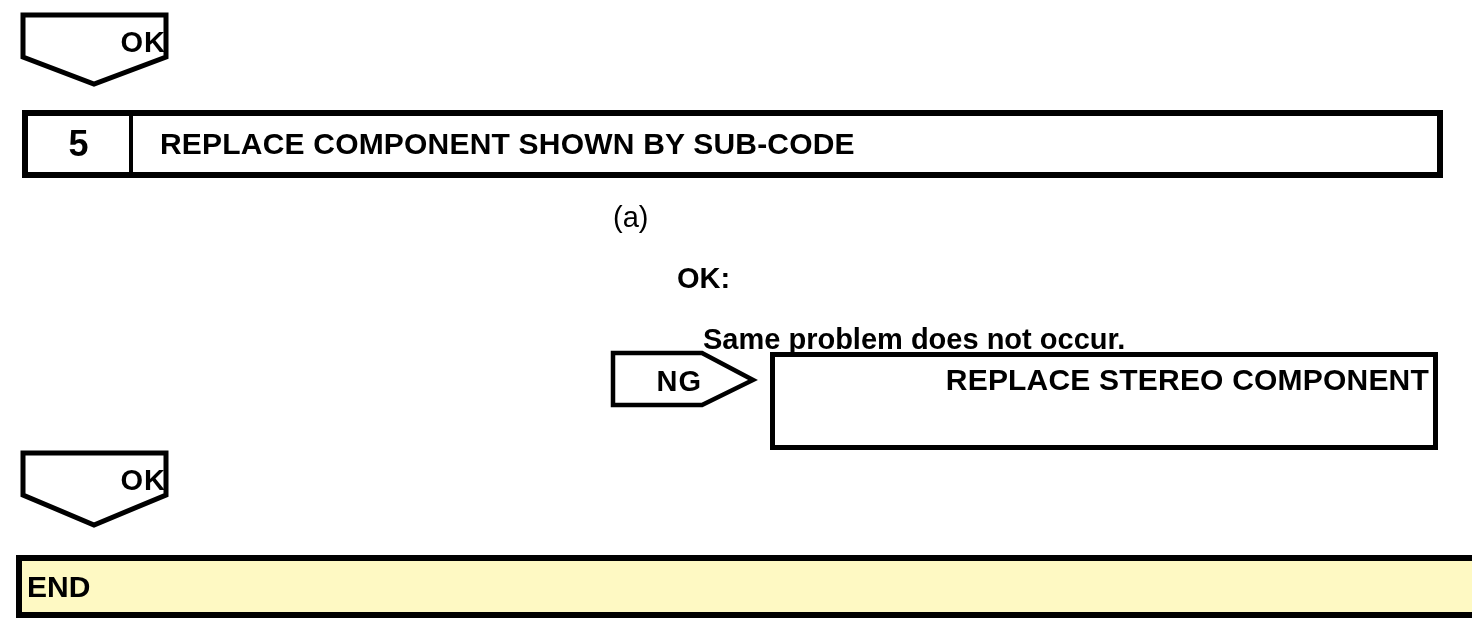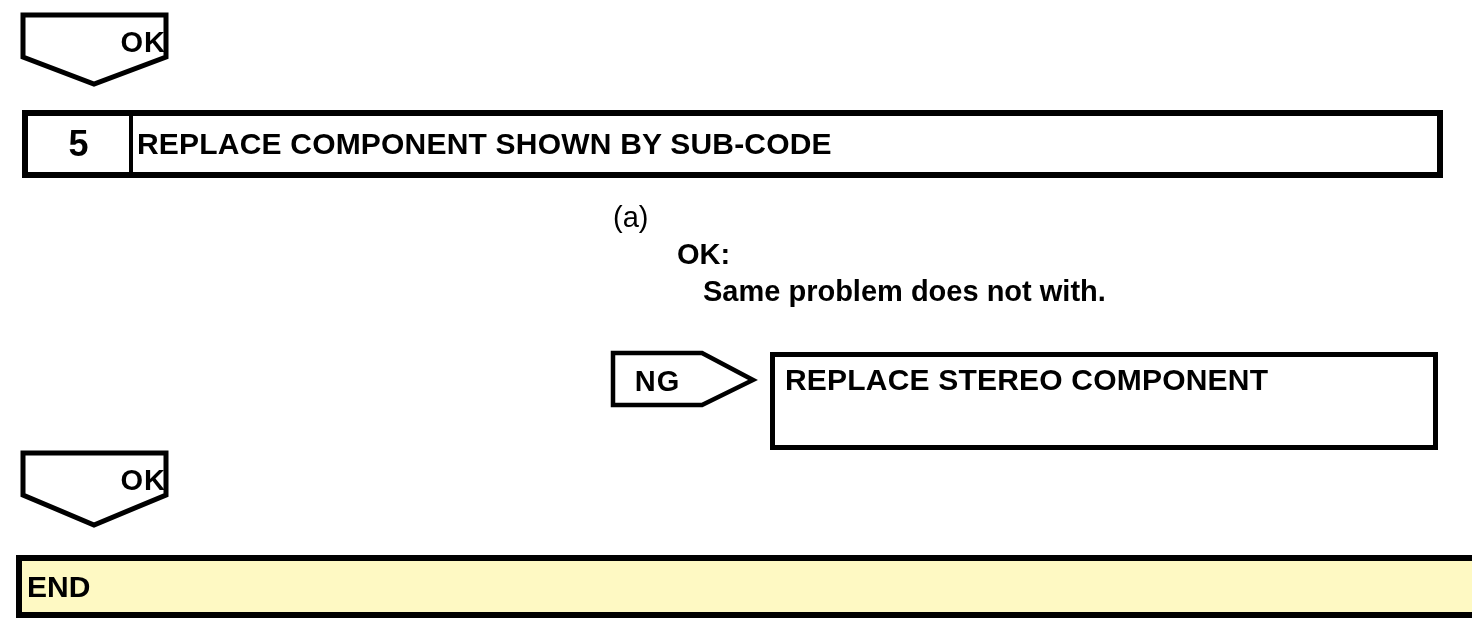--- a/index.html
+++ b/index.html
@@ -43,61 +43,62 @@
     display: flex;
     align-items: center;
     justify-content: center;
     font-size: 36px;
     font-weight: bold;
   }
   .step-title-cell {
     flex: 1;
     display: flex;
     align-items: center;
-    padding-left: 4px;
+    padding-left: 27px;
     font-size: 30px;
     font-weight: bold;
     letter-spacing: 0.2px;
     white-space: nowrap;
   }
 
   .instruction {
     position: absolute;
     left: 613px; top: 199px;
     width: 850px;
     font-size: 29px;
     line-height: 37px;
   }
   .instruction .row { display: flex; }
   .instruction .marker { flex: 0 0 64px; }
   .instruction .indent-1 { margin-left: 64px; }
   .instruction .indent-2 { margin-left: 90px; }
-  .instruction .bold { font-weight: bold; }
+  .instruction .bold { font-weight: bold; margin-top: 24px; }
 
   .ng-label {
     position: absolute;
     left: 613px; top: 365px;
     width: 89px;
-    text-align: center;
+    text-align: right;
     font-size: 29px;
     font-weight: bold;
     letter-spacing: 1px;
   }
 
   .result-box {
     position: absolute;
     left: 770px; top: 352px;
     width: 668px; height: 98px;
     border: 5px solid #000000;
     padding: 4px 4px 0 10px;
     font-size: 30px;
     font-weight: bold;
     line-height: 38px;
     background: #ffffff;
     letter-spacing: 0.2px;
+    text-align: right;
   }
 
   .end-box {
     position: absolute;
     left: 16px; top: 555px;
     width: 1464px; height: 63px;
     border: 6px solid #000000;
     display: flex;
     align-items: center;
     padding-left: 5px;
@@ -119,21 +120,21 @@
   <div class="step-box">
     <div class="step-number-cell">5</div>
     <div class="step-title-cell">REPLACE COMPONENT SHOWN BY SUB-CODE</div>
   </div>
 
   <div class="instruction">
     <div class="row">
       <span class="marker">(a)</span>
     </div>
     <div class="indent-1 bold">OK:</div>
-    <div class="indent-2 bold">Same problem does not with.</div>
+    <div class="indent-2 bold">Same problem does not occur.</div>
   </div>
 
   <svg class="shape" style="left:608px; top:348px;" width="152" height="62" viewBox="0 0 152 62">
     <polygon points="5,5 94,5 145,32 94,57 5,57" stroke-width="4.5"></polygon>
   </svg>
   <div class="ng-label">NG</div>
 
   <div class="result-box">
     <div>REPLACE STEREO COMPONENT</div>
   </div>

